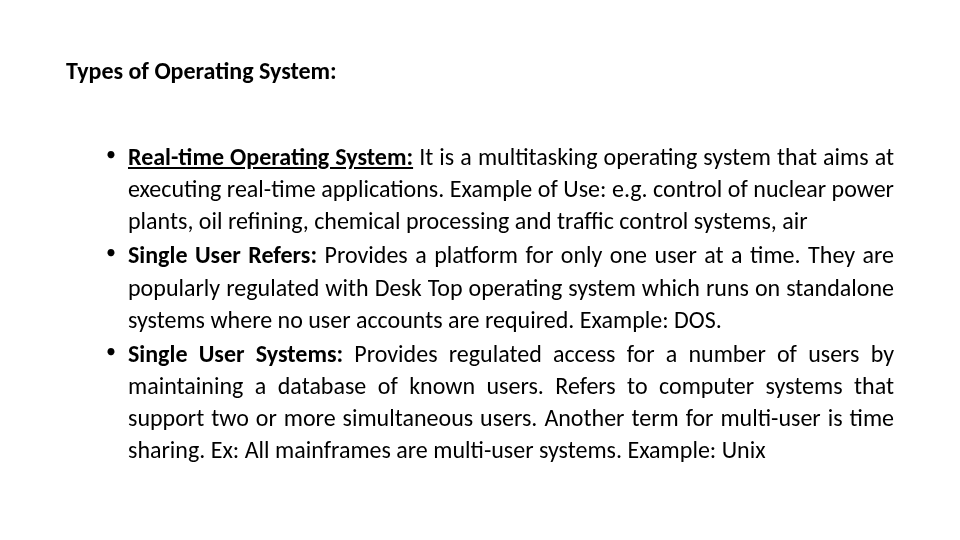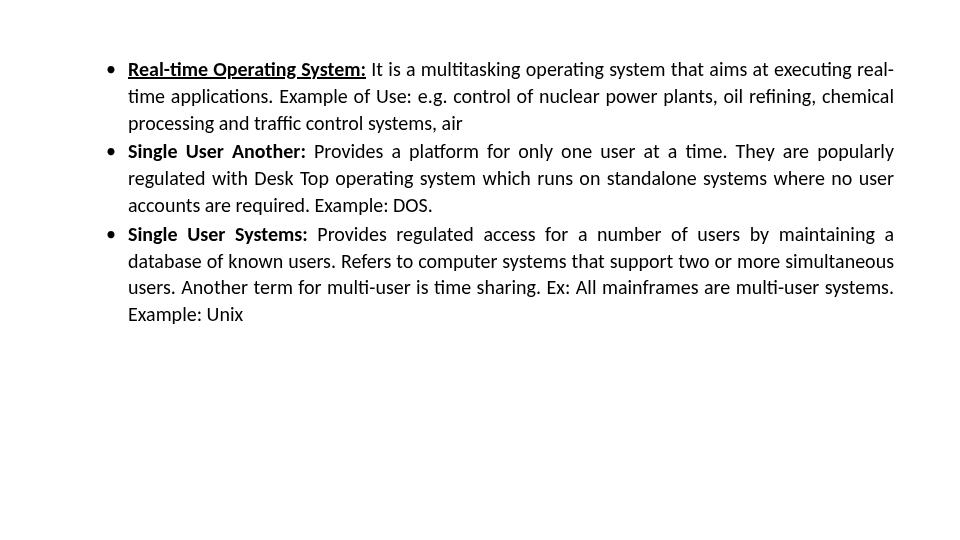--- a/index.html
+++ b/index.html
@@ -1,35 +1,36 @@
 <!DOCTYPE html>
 <html><head>
 <meta charset="utf-8">
 <style>
   * { box-sizing: border-box; margin: 0; padding: 0; }
   html, body { width: 960px; height: 540px; background: #ffffff; font-family: Calibri, "Segoe UI", Arial, sans-serif; color: #000000; }
   .slide { width: 960px; height: 540px; position: relative; padding: 56px 66px 40px 66px; }
   .title { font-size: 24px; font-weight: 700; margin-bottom: 56px; }
   .content { padding-left: 36px; }
   ul { list-style: none; }
-  li { position: relative; font-size: 20px; line-height: 1.34; text-align: justify; margin-bottom: 2px; padding-left: 26px; }
+  li { position: relative; font-size: 24px; line-height: 1.34; text-align: justify; margin-bottom: 2px; padding-left: 26px; }
   li::before { content: "•"; position: absolute; left: 4px; top: 0; font-size: 20px; }
   .term { font-weight: 700; }
   .term-u { font-weight: 700; text-decoration: underline; }
 </style>
 </head>
 <body>
 
 <div class="slide">
+  <h1 class="title">Types of Operating System:</h1>
   <div class="content">
     <ul>
       <li>
         <span class="term-u">Real-time Operating System:</span><span> It is a multitasking operating system that aims at executing real-time applications. Example of Use: e.g. control of nuclear power plants, oil refining, chemical processing and traffic control systems, air</span>
       </li>
       <li>
-        <span class="term">Single User Another:</span><span> Provides a platform for only one user at a time. They are popularly regulated with Desk Top operating system which runs on standalone systems where no user accounts are required. Example: DOS.</span>
+        <span class="term">Single User Refers:</span><span> Provides a platform for only one user at a time. They are popularly regulated with Desk Top operating system which runs on standalone systems where no user accounts are required. Example: DOS.</span>
       </li>
       <li>
         <span class="term">Single User Systems:</span><span> Provides regulated access for a number of users by maintaining a database of known users. Refers to computer systems that support two or more simultaneous users. Another term for multi-user is time sharing. Ex: All mainframes are multi-user systems. Example: Unix</span>
       </li>
     </ul>
   </div>
 </div>
 
 </body></html>

